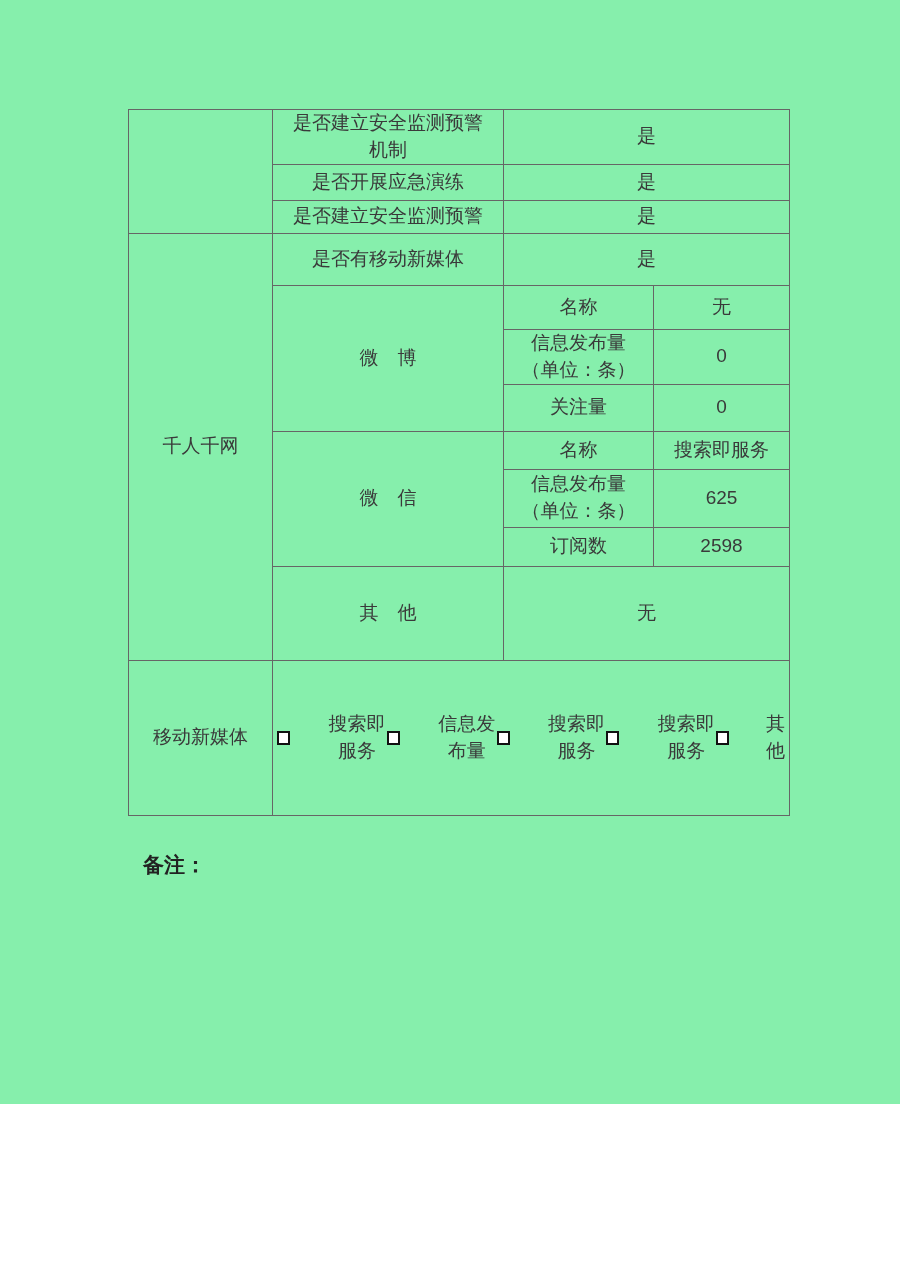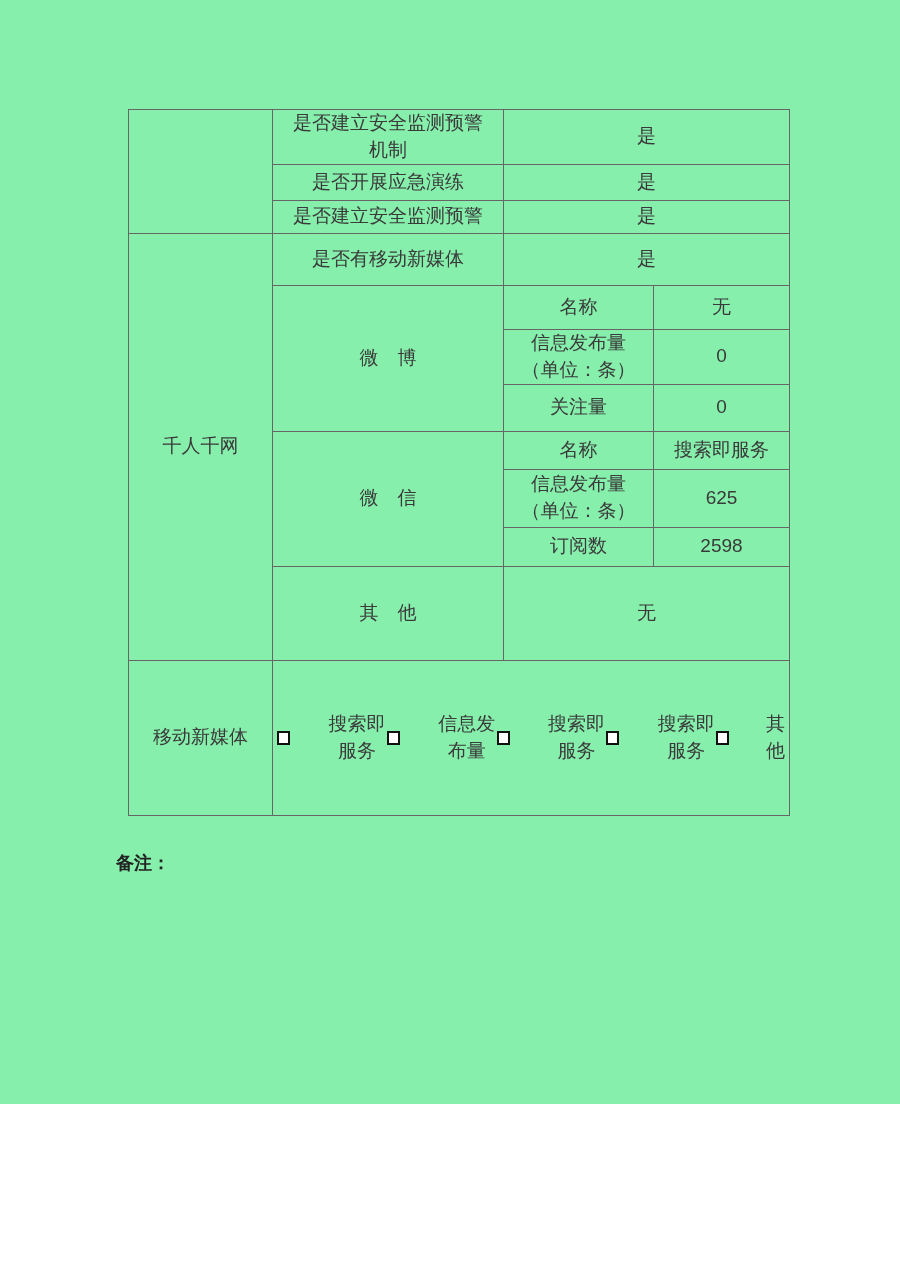--- a/index.html
+++ b/index.html
@@ -43,23 +43,23 @@
     display: inline-block;
     width: 13px;
     height: 14px;
     border: 2.5px solid #111111;
     background: #ffffff;
     margin-right: 1px;
     flex: none;
   }
   .notes {
     position: absolute;
-    left: 116px;
+    left: 143px;
     top: 851px;
-    font-size: 18px;
+    font-size: 21px;
     font-weight: bold;
     color: #222222;
   }
   .pagenum {
     position: absolute;
     left: 0;
     top: 1180px;
     width: 100%;
     text-align: center;
     font-size: 21px;

